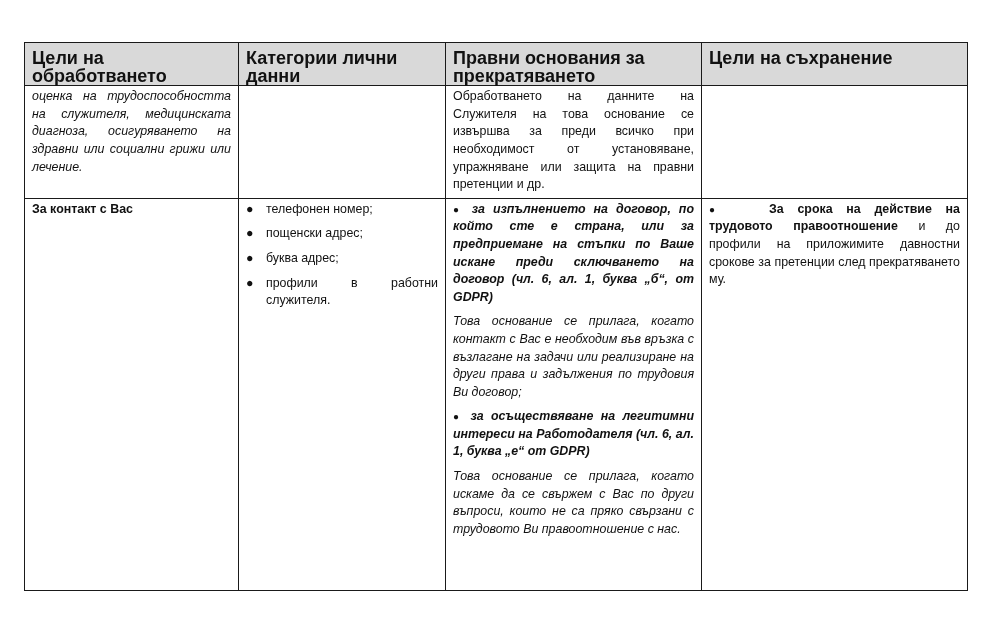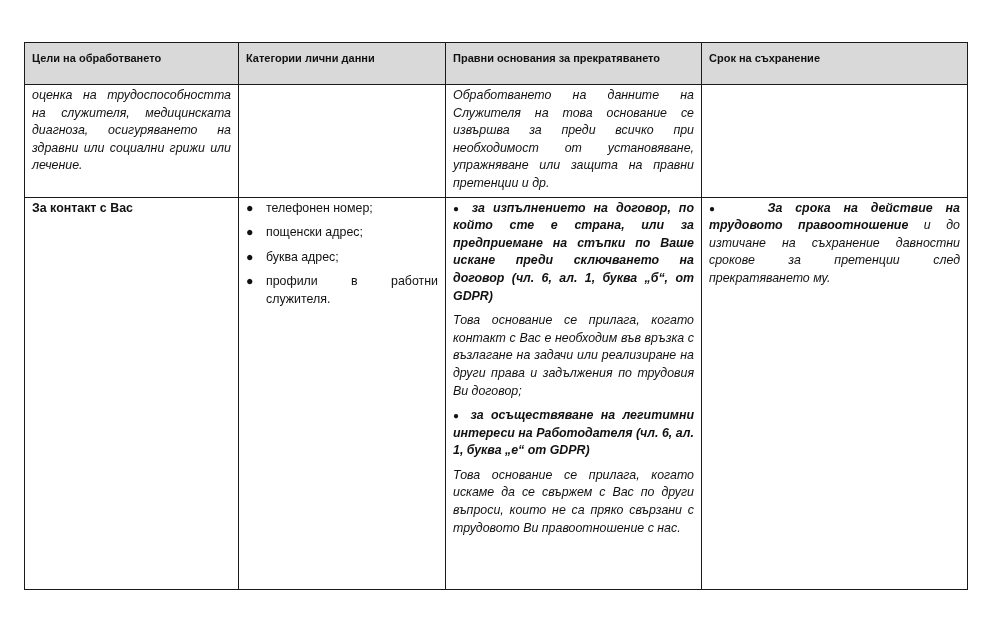--- a/index.html
+++ b/index.html
@@ -8,23 +8,23 @@
   table.doc {
     position: absolute; left: 24px; top: 42px;
     width: 943px; border-collapse: collapse; table-layout: fixed;
     font-size: 12.4px; line-height: 17.6px;
   }
   table.doc td, table.doc th {
     border: 1px solid #1a1a1a; vertical-align: top; padding: 2px 7px 4px 7px;
   }
   table.doc th {
     background: #d9d9d9; font-weight: bold; text-align: left;
-    height: 26px; padding-top: 7px; padding-bottom: 8px; font-size: 11px;
+    height: 26px; padding-top: 7px; padding-bottom: 0; font-size: 18px;
   }
-  .just { text-align: justify; font-style: italic; }
+  .just { text-align: justify; }
   .ital { font-style: italic; }
   .bold { font-weight: bold; margin-left: 30px; }
   .row2 td { padding-top: 9px; }
   ul.cats { list-style: none; margin: 0; padding: 0; }
   ul.cats li { position: relative; padding-left: 20px; margin-bottom: 7px; text-align: justify; }
   ul.cats li .dot { position: absolute; left: 0; top: 0; }
   .para { margin: 0 0 7px 0; }
   .last { margin-bottom: 1px; }
 </style>
 </head>
@@ -35,21 +35,21 @@
     <col style="width:214px">
     <col style="width:207px">
     <col style="width:256px">
     <col style="width:266px">
   </colgroup>
   <thead>
     <tr>
       <th>Цели на обработването</th>
       <th>Категории лични данни</th>
       <th>Правни основания за прекратяването</th>
-      <th>Срок на съхранение</th>
+      <th>Цели на съхранение</th>
     </tr>
   </thead>
   <tbody>
     <tr style="height:112px">
       <td class="just ital">оценка на трудоспособността на служителя, медицинската диагноза, осигуряването на здравни или социални грижи или лечение.</td>
       <td></td>
       <td class="just">Обработването на данните на Служителя на това основание се извършва за преди всичко при необходимост от установяване, упражняване или защита на правни претенции и др.</td>
       <td></td>
     </tr>
     <tr class="row2" style="height:392px">
@@ -63,17 +63,17 @@
         </ul>
       </td>
       <td>
         <p class="para just ital bold"><span style="font-style:normal;font-size:10px;">●</span> <span>за изпълнението на договор, по който сте е страна, или за предприемане на стъпки по Ваше искане преди сключването на договор (чл. 6, ал. 1, буква „б“, от GDPR)</span></p>
         <p class="para just ital">Това основание се прилага, когато контакт с Вас е необходим във връзка с възлагане на задачи или реализиране на други права и задължения по трудовия Ви договор;</p>
         <p class="para just ital bold"><span style="font-style:normal;font-size:10px;">●</span> <span>за осъществяване на легитимни интереси на Работодателя (чл. 6, ал. 1, буква „е“ от GDPR)</span></p>
         <p class="para last just ital">Това основание се прилага, когато искаме да се свържем с Вас по други въпроси, които не са пряко свързани с трудовото Ви правоотношение с нас.</p>
       </td>
       <td class="just">
         <span style="font-size:10px;">●</span>
-        <span class="bold">За срока на действие на трудовото правоотношение</span><span> и до изтичане на съхранение давностни срокове за претенции след прекратяването му.</span>
+        <span class="bold">За срока на действие на трудовото правоотношение</span><span> и до профили на приложимите давностни срокове за претенции след прекратяването му.</span>
       </td>
     </tr>
   </tbody>
 </table>
 
 </body></html>

